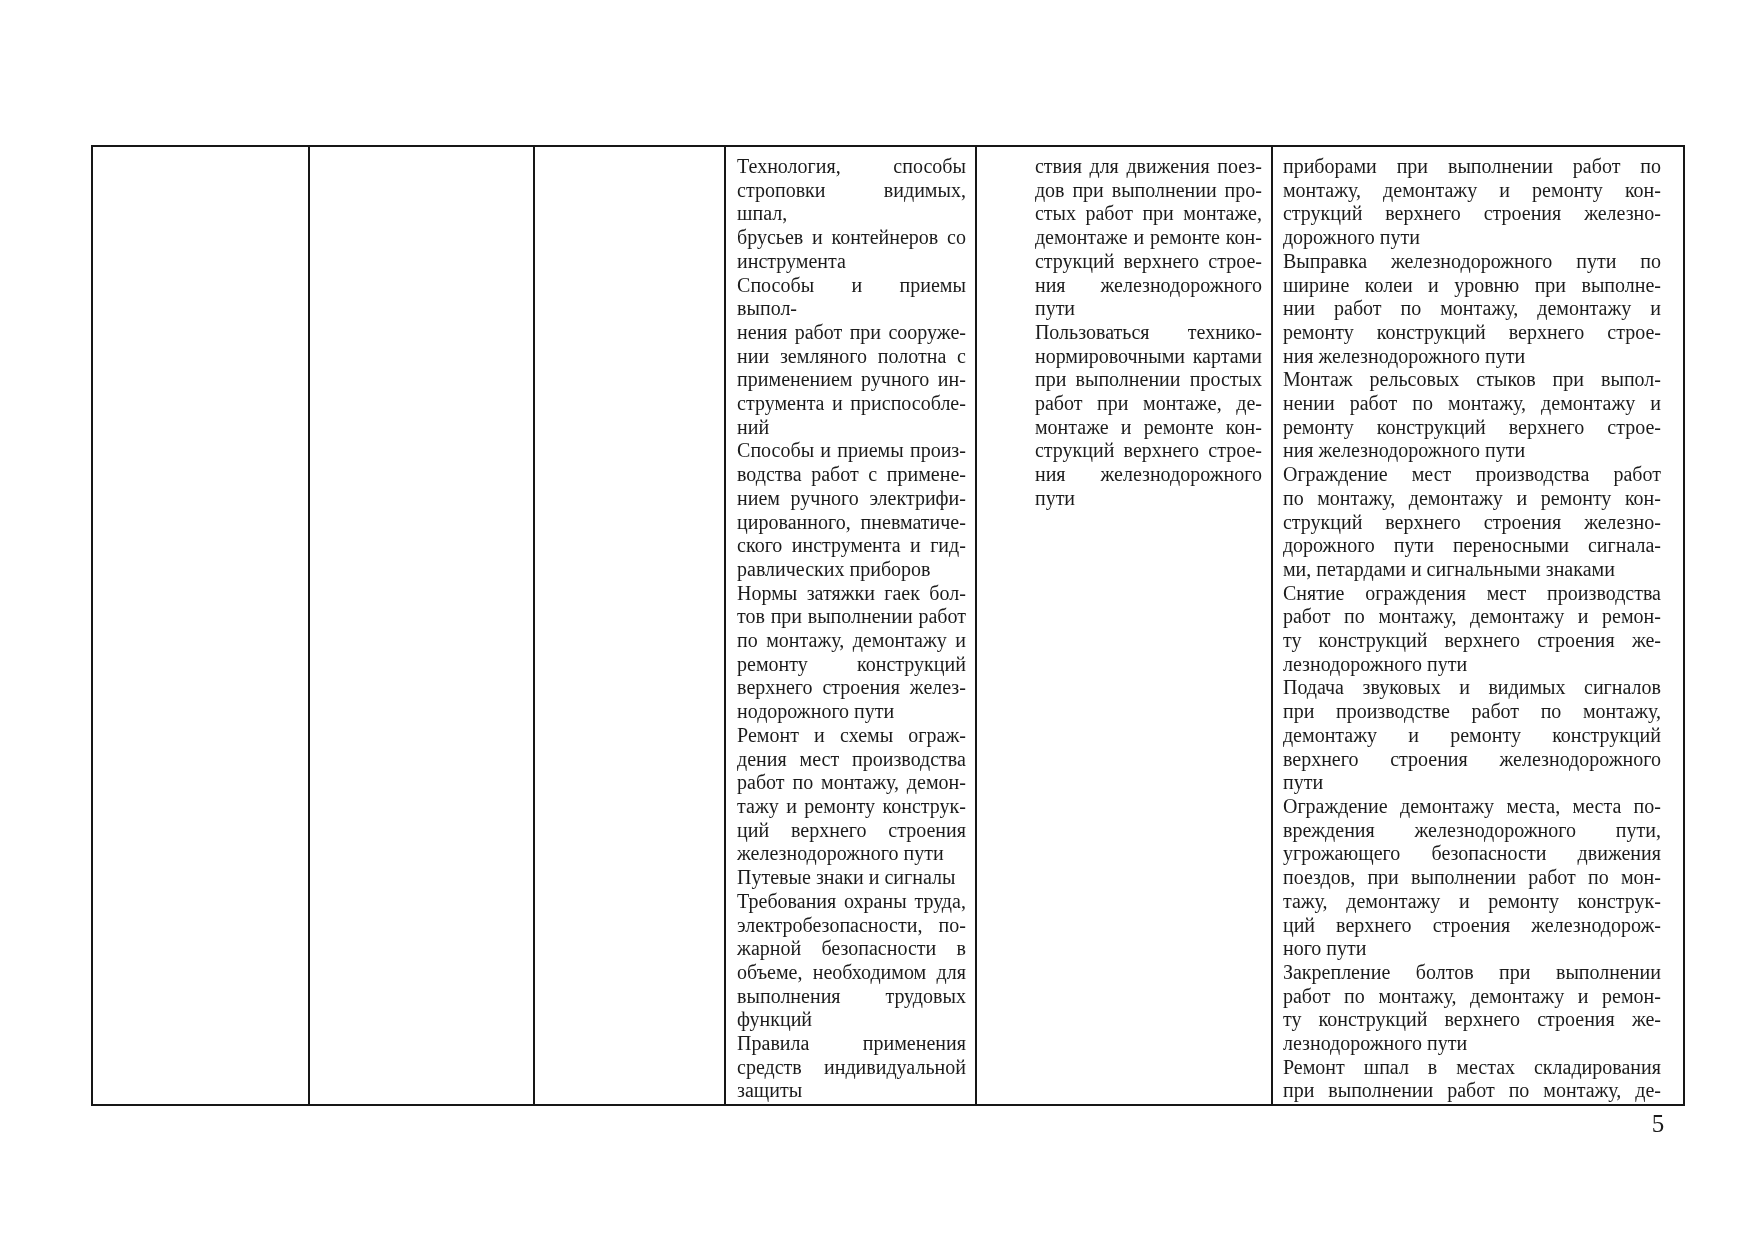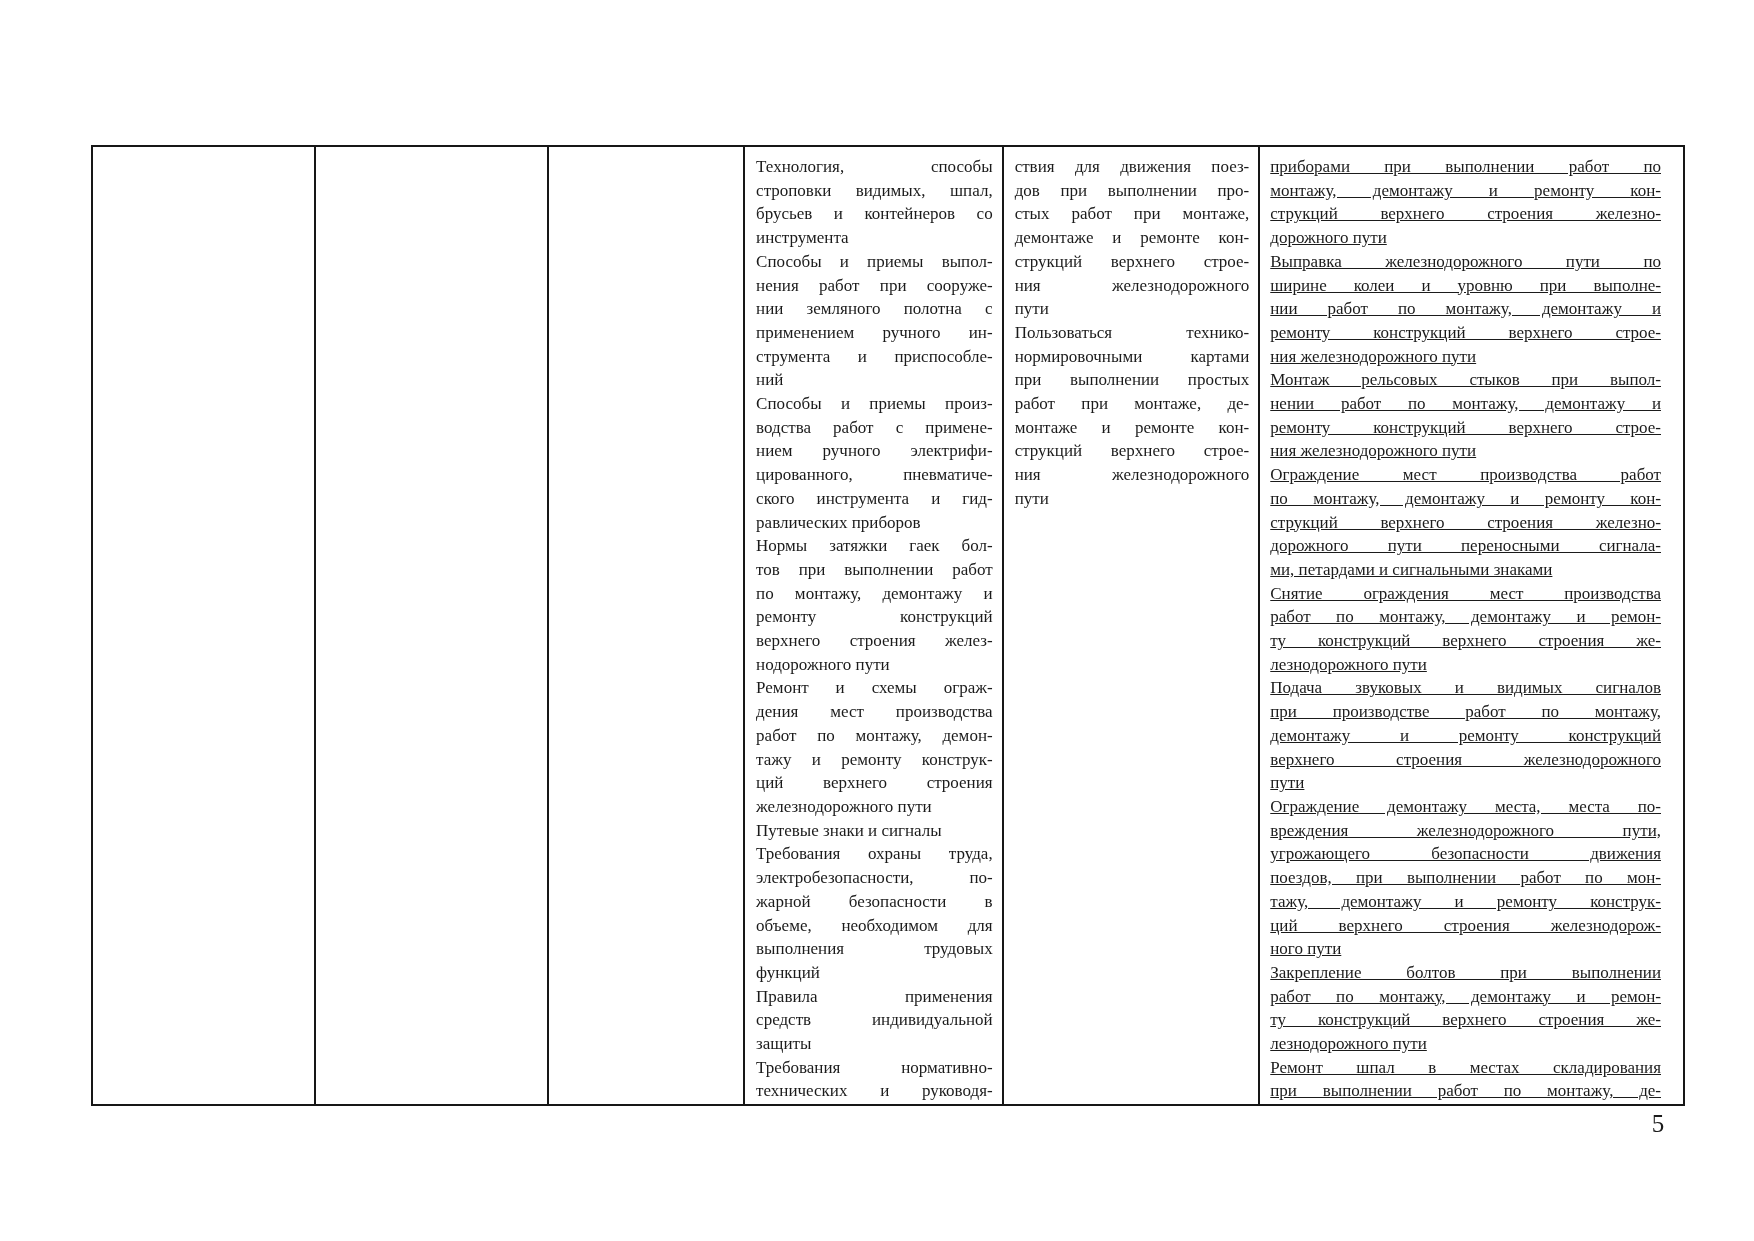--- a/index.html
+++ b/index.html
@@ -25,30 +25,30 @@
     box-sizing: border-box;
     border: 2px solid #161616;
     display: flex;
     background: #ffffff;
   }
   .cell {
     box-sizing: border-box;
     border-right: 2px solid #161616;
     padding: 8px 9px 0 11px;
     overflow: hidden;
-    font-size: 17px;
+    font-size: 20px;
     line-height: 23.7px;
   }
   .cell:last-child { border-right: none; }
   .c1 { width: 232px; }
   .c2 { width: 242px; }
   .c3 { width: 204px; }
   .c4 { width: 269px; }
-  .c5 { width: 267px; }
-  .c6 { width: 440px; padding: 8px 22px 0 10px; text-decoration: underline; }
+  .c5 { width: 267px; margin-left: 47px; }
+  .c6 { width: 440px; padding: 8px 22px 0 10px; }
   .ln {
     text-align: justify;
     text-align-last: justify;
   }
   .ln.end {
     text-align-last: left;
   }
   .page-number {
     position: absolute;
     left: 1638px;

